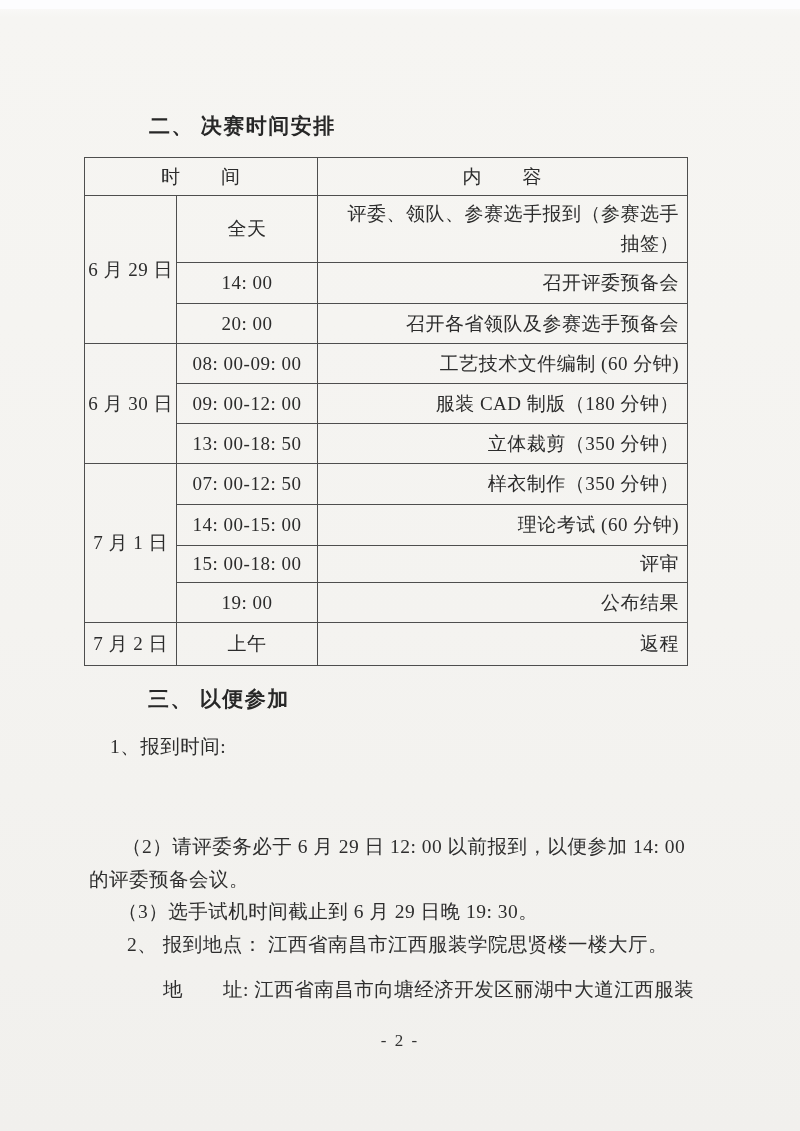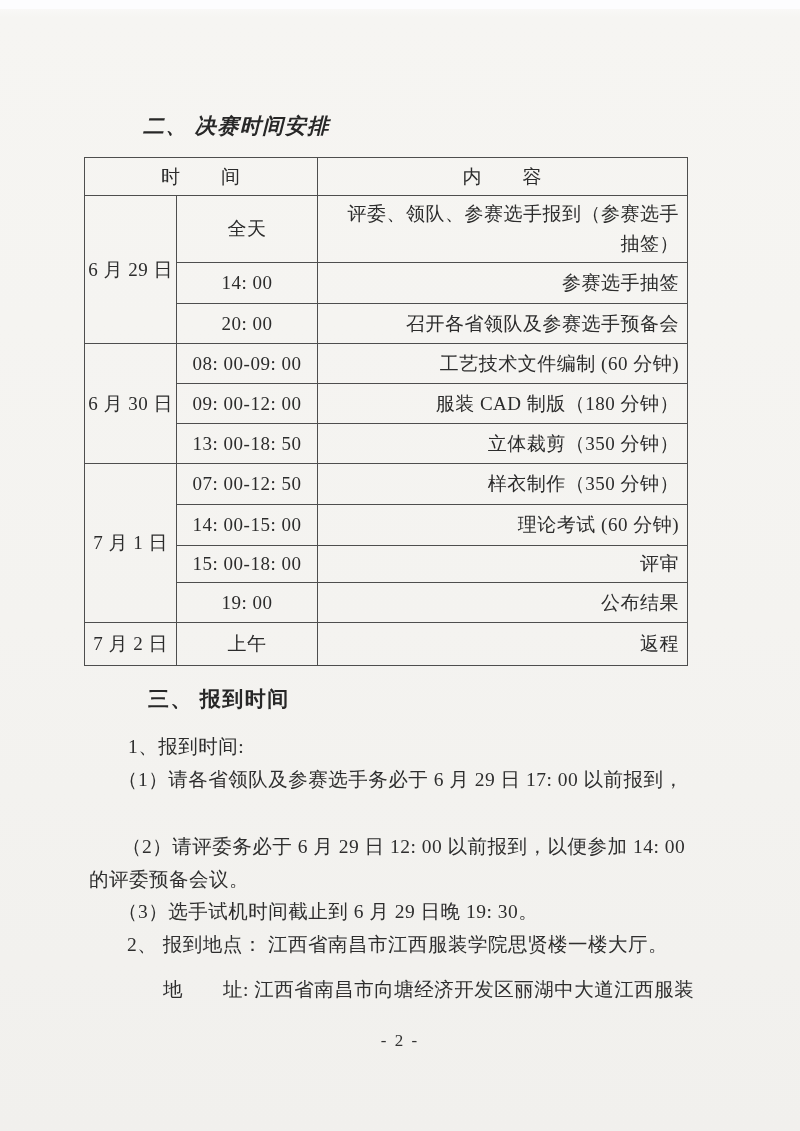--- a/index.html
+++ b/index.html
@@ -14,21 +14,21 @@
     position:absolute;inset:0;
     background:linear-gradient(180deg,#fcfcfc 0%,#f6f5f2 1.5%,#f4f3f0 55%,#f1f0ed 100%);
   }
   .scan-top-strip{
     position:absolute;top:0;left:0;right:0;height:9px;background:#fdfdfe;
   }
   .sec-heading{
     position:absolute;font-size:21px;font-weight:bold;letter-spacing:1.5px;white-space:pre;
     color:#272727;
   }
-  .heading-2{left:143px;top:112px;font-style:italic;}
+  .heading-2{left:149px;top:112px;}
   .heading-3{left:148px;top:685px;}
 
   table.schedule{
     position:absolute;left:84px;top:157px;width:603px;
     border-collapse:collapse;table-layout:fixed;
   }
   table.schedule td{
     border:1.5px solid #4e4e4e;
     font-size:19px;color:#2c2c2c;
     overflow:hidden;
@@ -47,21 +47,21 @@
     text-align:center;vertical-align:middle;white-space:pre;letter-spacing:0.5px;
   }
   td.content{
     text-align:right;vertical-align:middle;
     padding:3px 8px 3px 14px;line-height:30px;letter-spacing:0.5px;
   }
 
   .pline{
     position:absolute;font-size:19.5px;white-space:pre;letter-spacing:0.5px;color:#2e2e2e;
   }
-  .pl-1{left:128px;top:733px;}
+  .pl-1{left:110px;top:733px;}
   .pl-2{left:118px;top:766px;}
   .pl-3{left:89px;top:799px;}
   .pl-4{left:122px;top:833px;text-align:center;}
   .pl-5{left:89px;top:866px;}
   .pl-6{left:118px;top:898px;}
   .pl-7{left:127px;top:931px;}
   .pl-8{left:163px;top:976px;}
 
   .page-number{
     position:absolute;left:0;right:0;top:1031px;text-align:center;
@@ -88,21 +88,21 @@
         <td class="th">内　　容</td>
       </tr>
 
       <tr style="height:66px;">
         <td class="date" rowspan="3">6 月 29 日</td>
         <td class="time">全天</td>
         <td class="content">评委、领队、参赛选手报到（参赛选手抽签）</td>
       </tr>
       <tr style="height:41px;">
         <td class="time">14: 00</td>
-        <td class="content">参赛选手抽签</td>
+        <td class="content">召开评委预备会</td>
       </tr>
       <tr style="height:40px;">
         <td class="time">20: 00</td>
         <td class="content">召开各省领队及参赛选手预备会</td>
       </tr>
 
       <tr style="height:40px;">
         <td class="date" rowspan="3">6 月 30 日</td>
         <td class="time">08: 00-09: 00</td>
         <td class="content">工艺技术文件编制 (60 分钟)</td>
@@ -135,24 +135,23 @@
       </tr>
 
       <tr style="height:43px;margin-left:27px;">
         <td class="date">7 月 2 日</td>
         <td class="time">上午</td>
         <td class="content">返程</td>
       </tr>
     </tbody>
   </table>
 
-  <div class="sec-heading heading-3">三、 报到时间</div>
+  <div class="sec-heading heading-3">三、 以便参加</div>
 
   <div class="pline pl-1">1、报到时间:</div>
-  <div class="pline pl-2">（1）请各省领队及参赛选手务必于 6 月 29 日 17: 00 以前报到，</div>
   <div class="pline pl-4">（2）请评委务必于 6 月 29 日 12: 00 以前报到，以便参加 14: 00</div>
   <div class="pline pl-5">的评委预备会议。</div>
   <div class="pline pl-6">（3）选手试机时间截止到 6 月 29 日晚 19: 30。</div>
   <div class="pline pl-7">2、 报到地点： 江西省南昌市江西服装学院思贤楼一楼大厅。</div>
   <div class="pline pl-8">地　　址: 江西省南昌市向塘经济开发区丽湖中大道江西服装</div>
 
   <div class="page-number">- 2 -</div>
 </div>
 
 </body></html>

